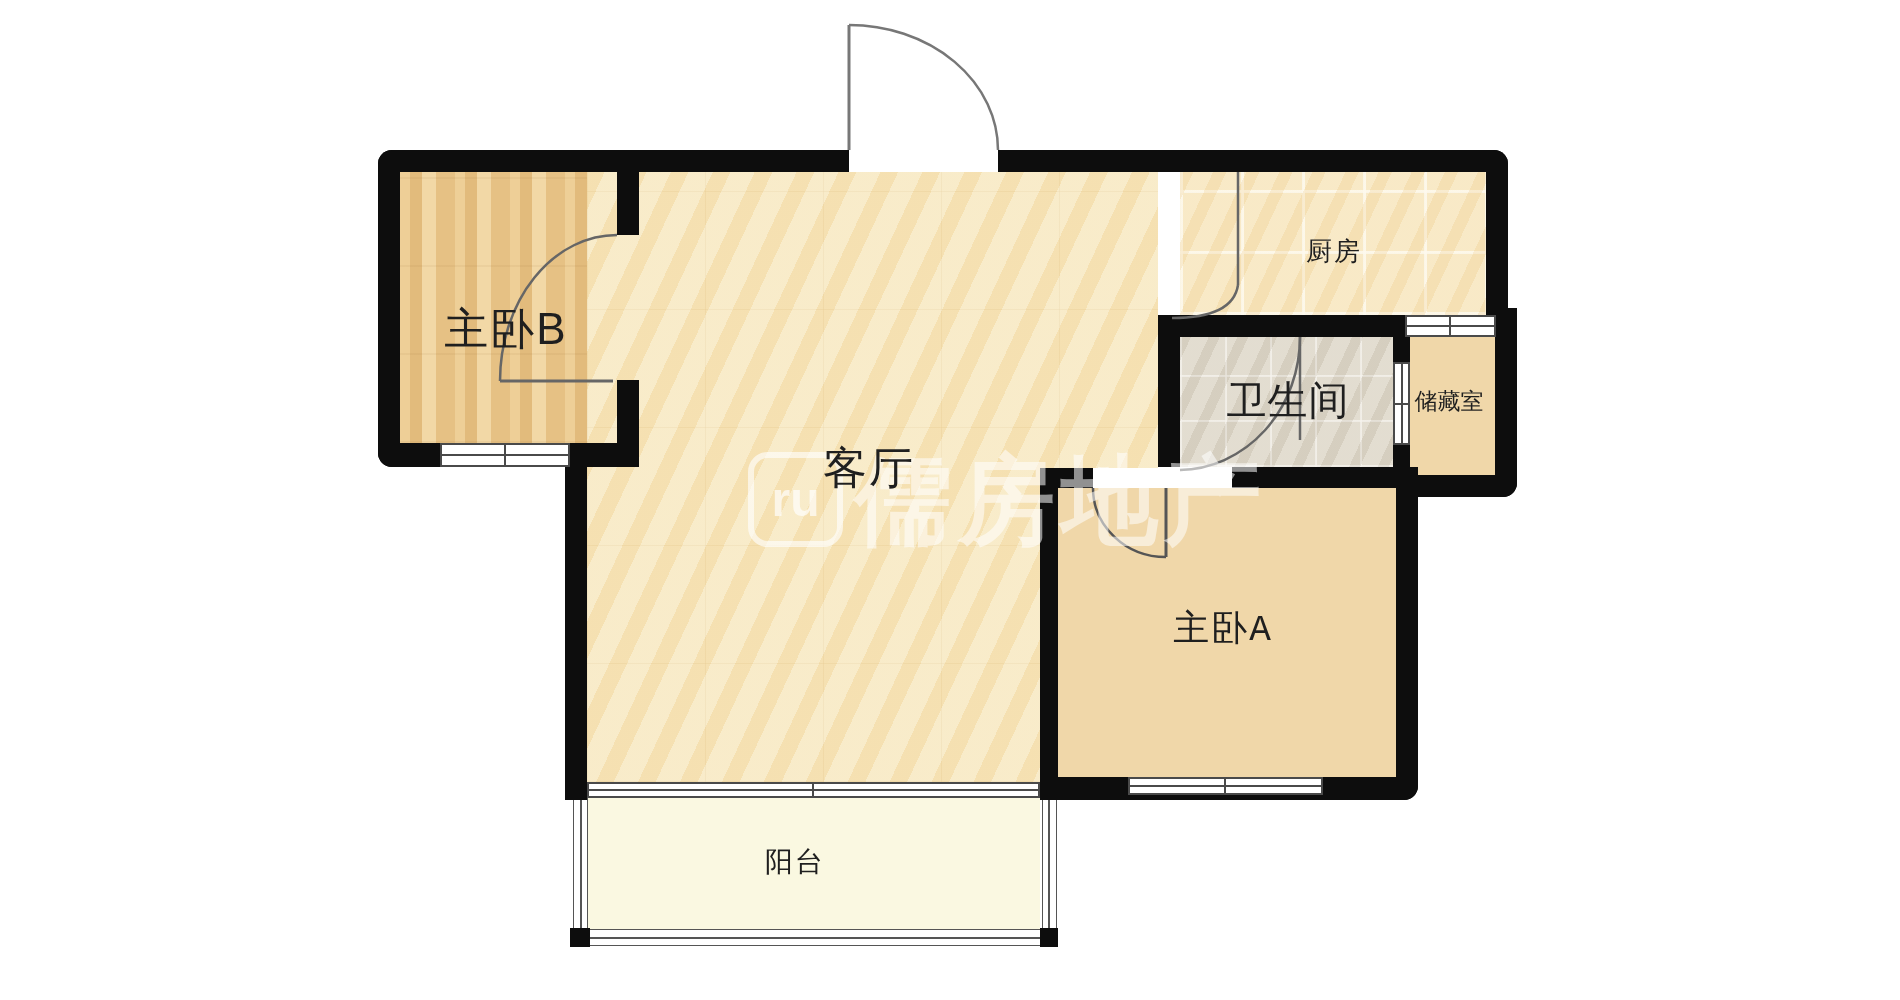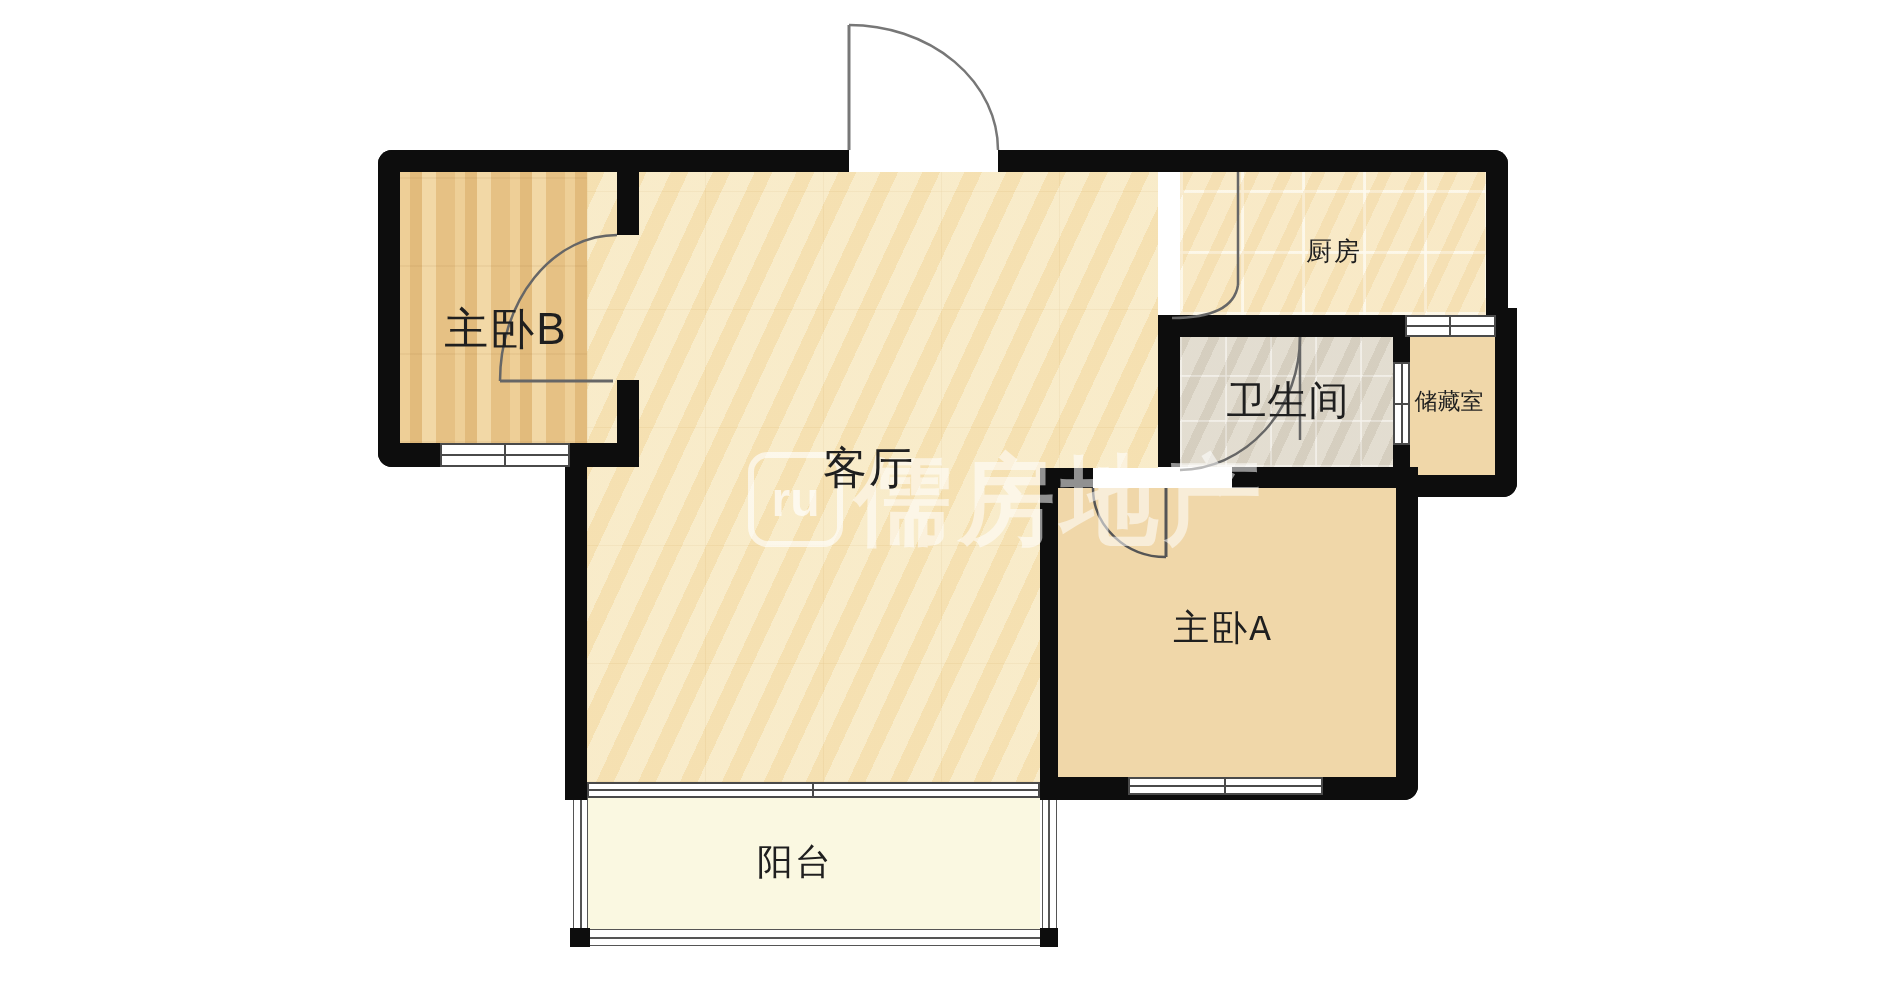--- a/index.html
+++ b/index.html
@@ -157,15 +157,15 @@
     </div>
     <div id="wm-text">儒房地产</div>
   </div>
 
   <div class="room-label" style="left:506px;top:304px;font-size:44px;margin-top:25px;">主卧B</div>
   <div class="room-label" style="left:869px;top:468px;font-size:44px;">客厅</div>
   <div class="room-label" style="left:1334px;top:251px;font-size:26px;">厨房</div>
   <div class="room-label" style="left:1288px;top:400px;font-size:40px;letter-spacing:1px;font-family:Liberation Serif, serif;">卫生间</div>
   <div class="room-label" style="left:1449px;top:401px;font-size:23px;letter-spacing:0;">储藏室</div>
   <div class="room-label" style="left:1223px;top:628px;font-size:36px;font-family:Liberation Mono, monospace;">主卧A</div>
-  <div class="room-label" style="left:795px;top:862px;font-size:36px;text-align:right;">阳台</div>
+  <div class="room-label" style="left:795px;top:862px;font-size:28px;text-align:right;">阳台</div>
 
 </div>
 
 </body></html>

